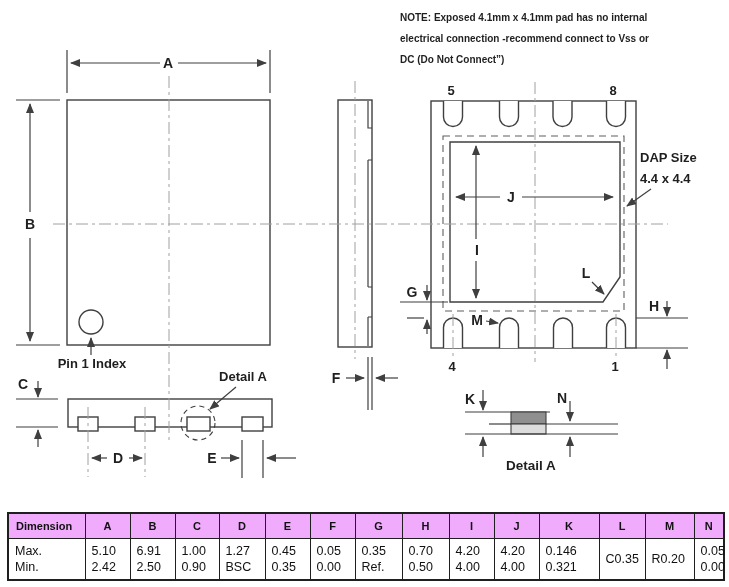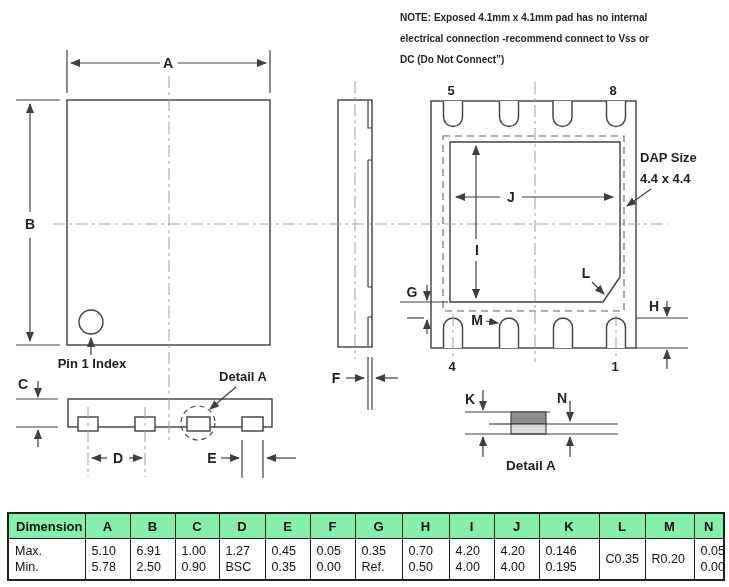--- a/index.html
+++ b/index.html
@@ -23,21 +23,21 @@
   .lbltext{font-family:"Liberation Sans",sans-serif;font-size:13px;font-weight:700;fill:#1f1f1f;}
   
   .dim-table{
     position:absolute;left:7px;top:512px;width:716px;
     border-collapse:collapse;table-layout:fixed;
     border:2px solid #1f1f1f;
     font-size:12.5px;color:#111;
   }
   .dim-table th,.dim-table td{border:1.5px solid #1f1f1f;padding:0;}
   .dim-table th{
-    background:#86efac;font-size:13px;font-weight:700;height:24px;
+    background:#f0abfc;font-size:11px;font-weight:700;height:24px;
     text-align:center;
   }
   .dim-table th.left{text-align:left;padding-left:7px;}
   .dim-table td{height:40px;vertical-align:middle;}
   .dim-table td div{padding-left:6px;line-height:16px;}
 </style>
 </head>
 <body>
 
 <div class="note">
@@ -261,21 +261,21 @@
     </tr>
   </thead>
   <tbody>
     <tr>
       <td>
         <div>Max.</div>
           <div>Min.</div>
       </td>
       <td>
         <div>5.10</div>
-          <div>5.78</div>
+          <div>2.42</div>
       </td>
       <td>
         <div>6.91</div>
           <div>2.50</div>
       </td>
       <td>
         <div>1.00</div>
           <div>0.90</div>
       </td>
       <td>
@@ -301,21 +301,21 @@
       <td>
         <div>4.20</div>
           <div>4.00</div>
       </td>
       <td>
         <div>4.20</div>
           <div>4.00</div>
       </td>
       <td>
         <div>0.146</div>
-          <div>0.195</div>
+          <div>0.321</div>
       </td>
       <td>
         <div>C0.35</div>
       </td>
       <td>
         <div>R0.20</div>
       </td>
       <td>
         <div>0.05</div>
           <div>0.00</div>

